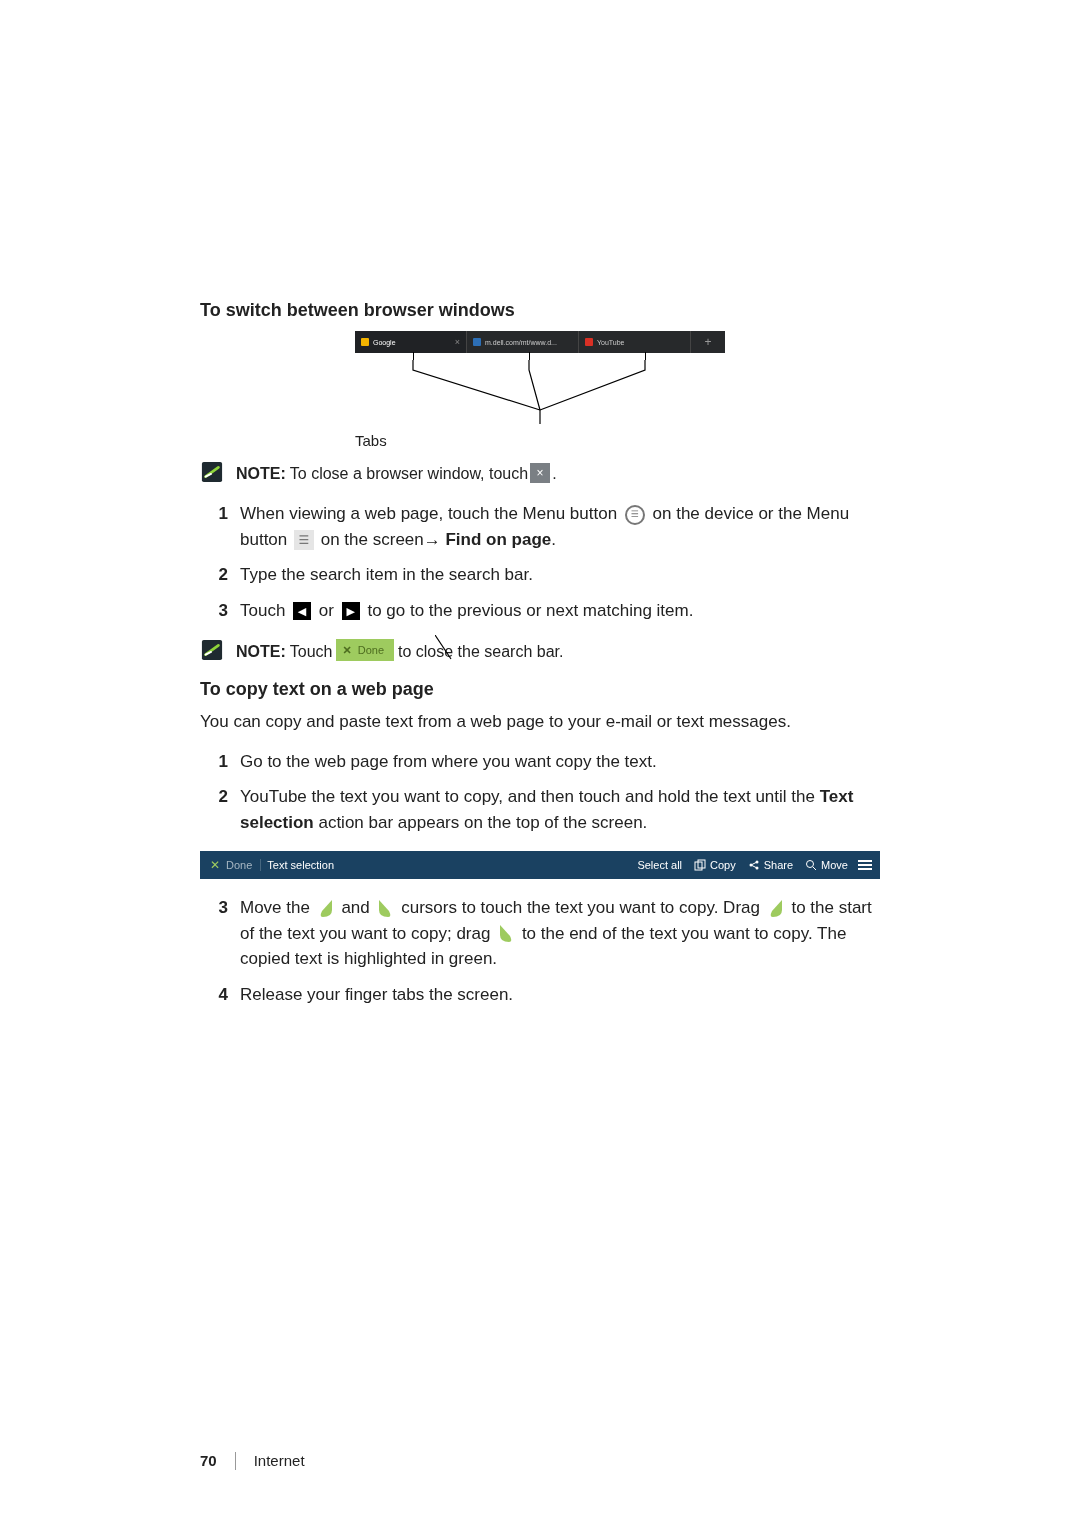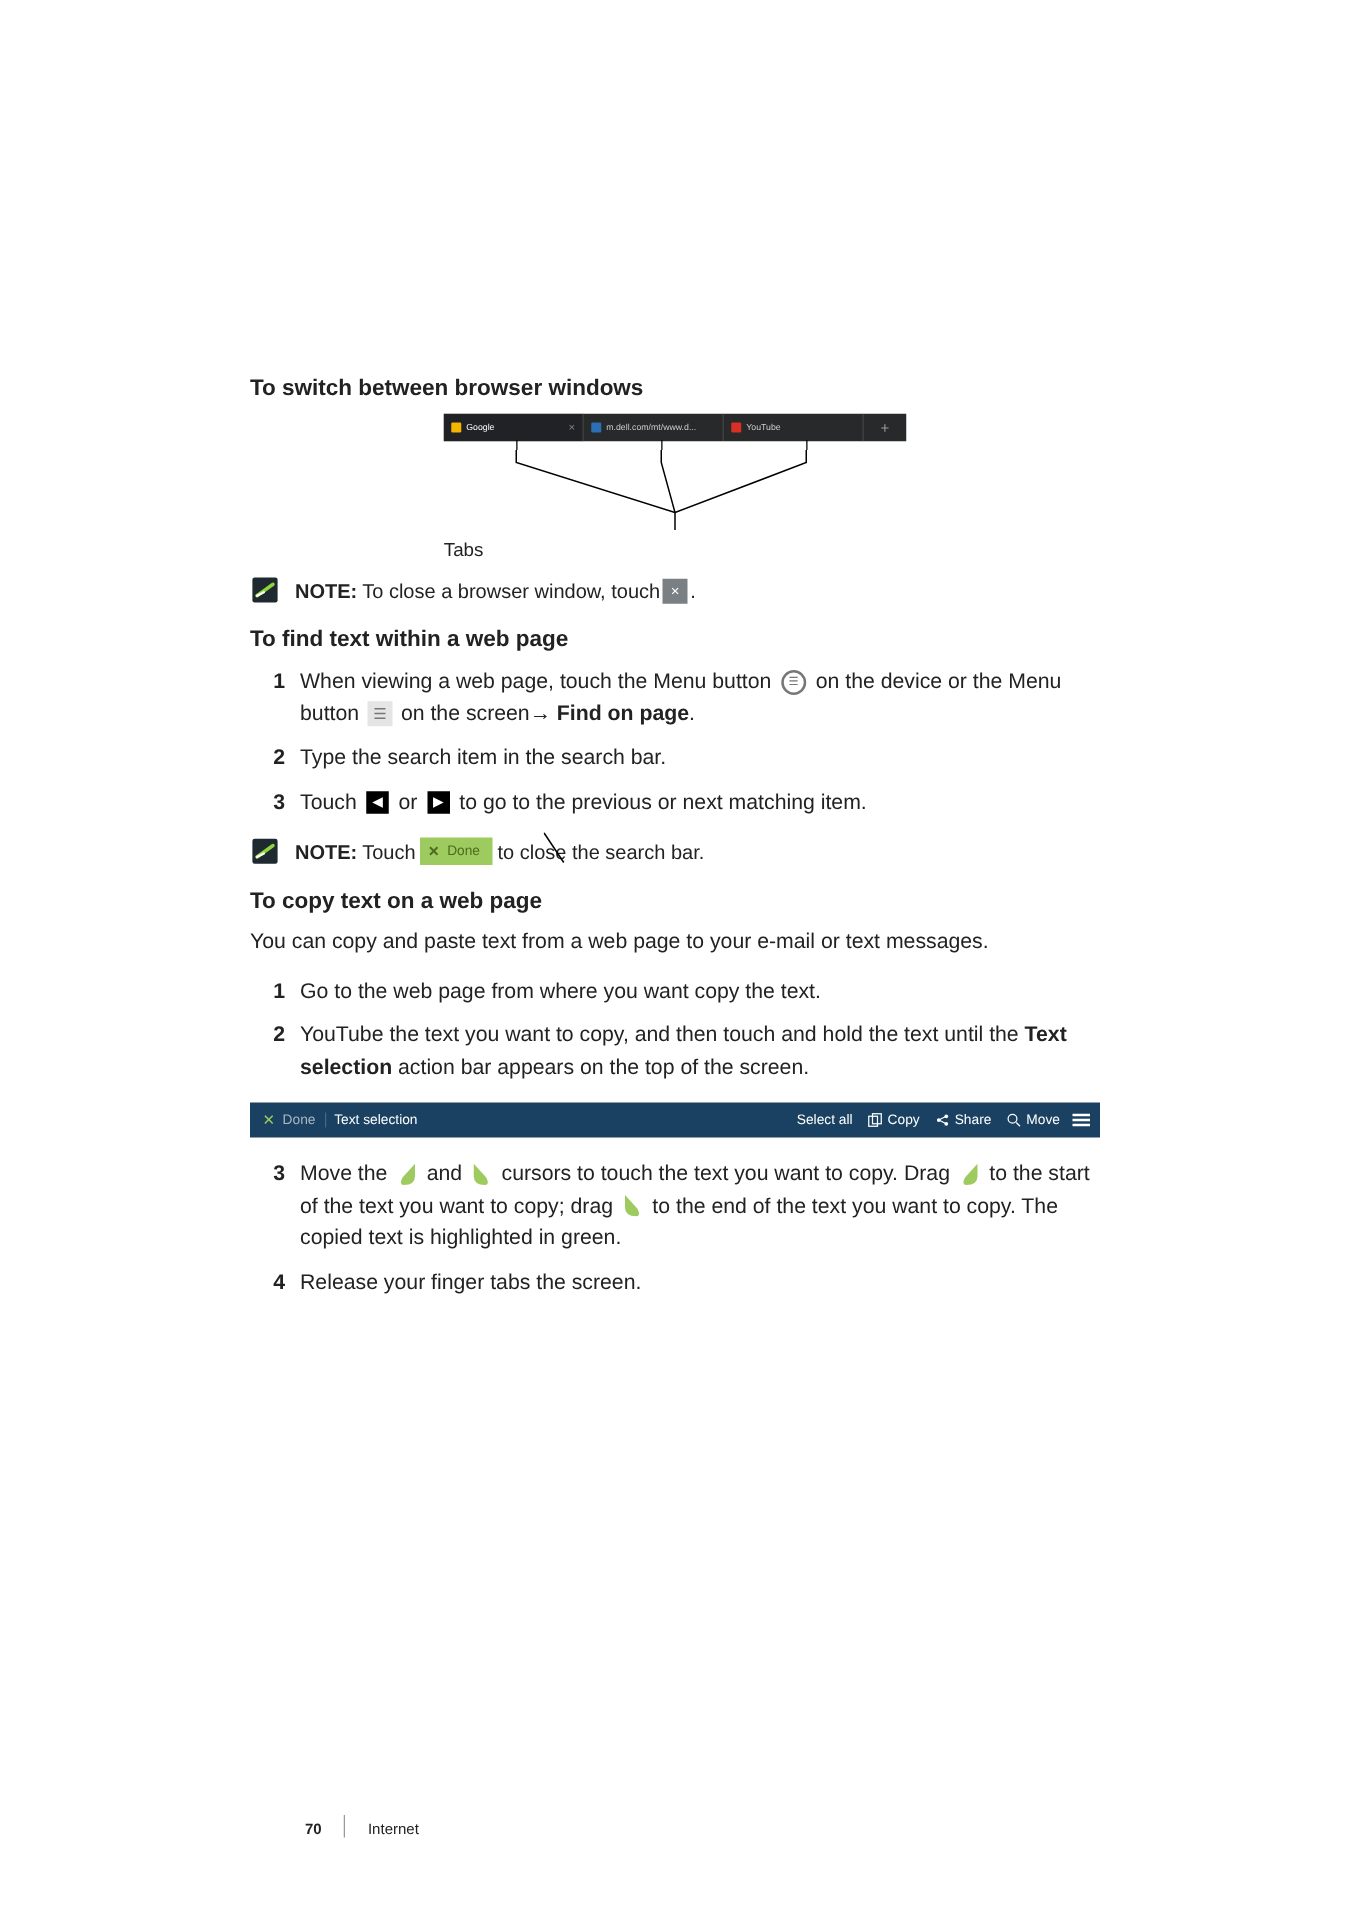--- a/index.html
+++ b/index.html
@@ -251,25 +251,24 @@
   }
   .text-selection-bar .menu-lines span {
     width: 14px;
     height: 2px;
     background: #fff;
   }
   .footer {
     position: absolute;
     bottom: 58px;
     left: 200px;
-    font-size: 12px;
-    display: flex;
-    align-items: flex-end;
+    font-size: 15px;
+    display: flex;
+    align-items: flex-start;
     gap: 18px;
-    margin-left: 44px;
   }
   .footer .page-num { font-weight: 700; }
   .footer .sep {
     width: 1px;
     height: 18px;
     background: #999;
   }
 </style>
 </head>
 <body>
@@ -325,21 +324,20 @@
           <path d="M5 17 L19 7" stroke="#8fd43a" stroke-width="3" stroke-linecap="round"></path>
           <path d="M5 17 L11 14" stroke="#fff" stroke-width="2" stroke-linecap="round"></path>
         </svg>
     </span>
     <b>NOTE:</b>
     <span>To close a browser window, touch</span>
     <span class="inline-icon-box">×</span>
     <span>.</span>
   </div>
 
-  <div class="section-heading">To find text within a web page</div>
 
   <ol class="steps">
     <li>
       <span class="num">1</span>
       <span class="txt">
         <span>When viewing a web page, touch the Menu button </span>
         <span class="menu-circle">☰</span>
         <span> on the device or the Menu button </span>
         <span class="inline-icon-box light">☰</span>
         <span> on the screen→ </span>

